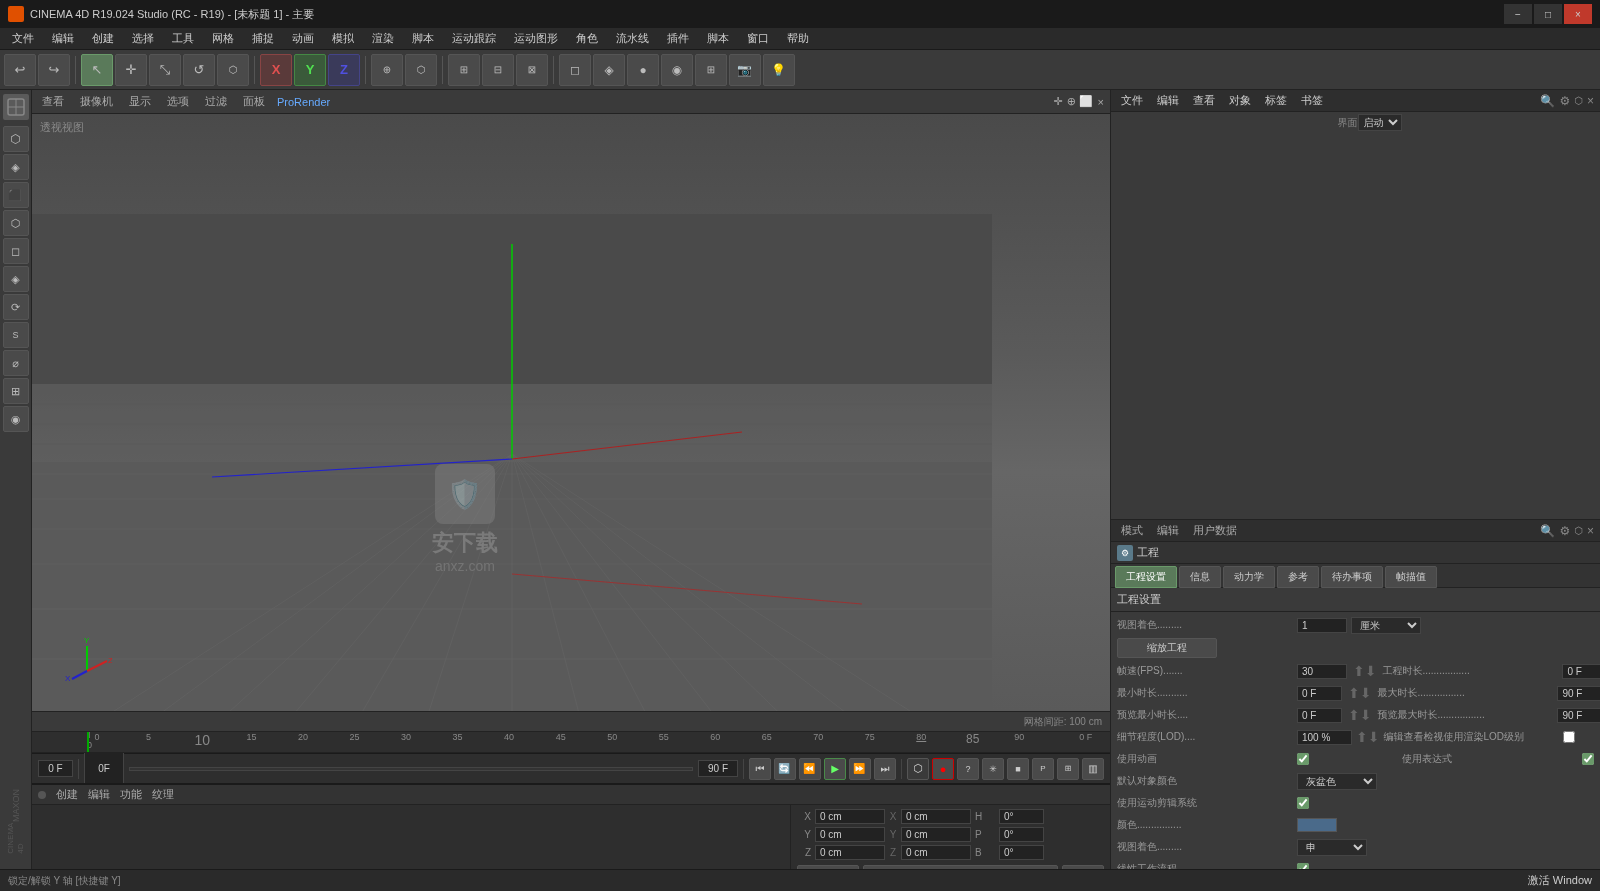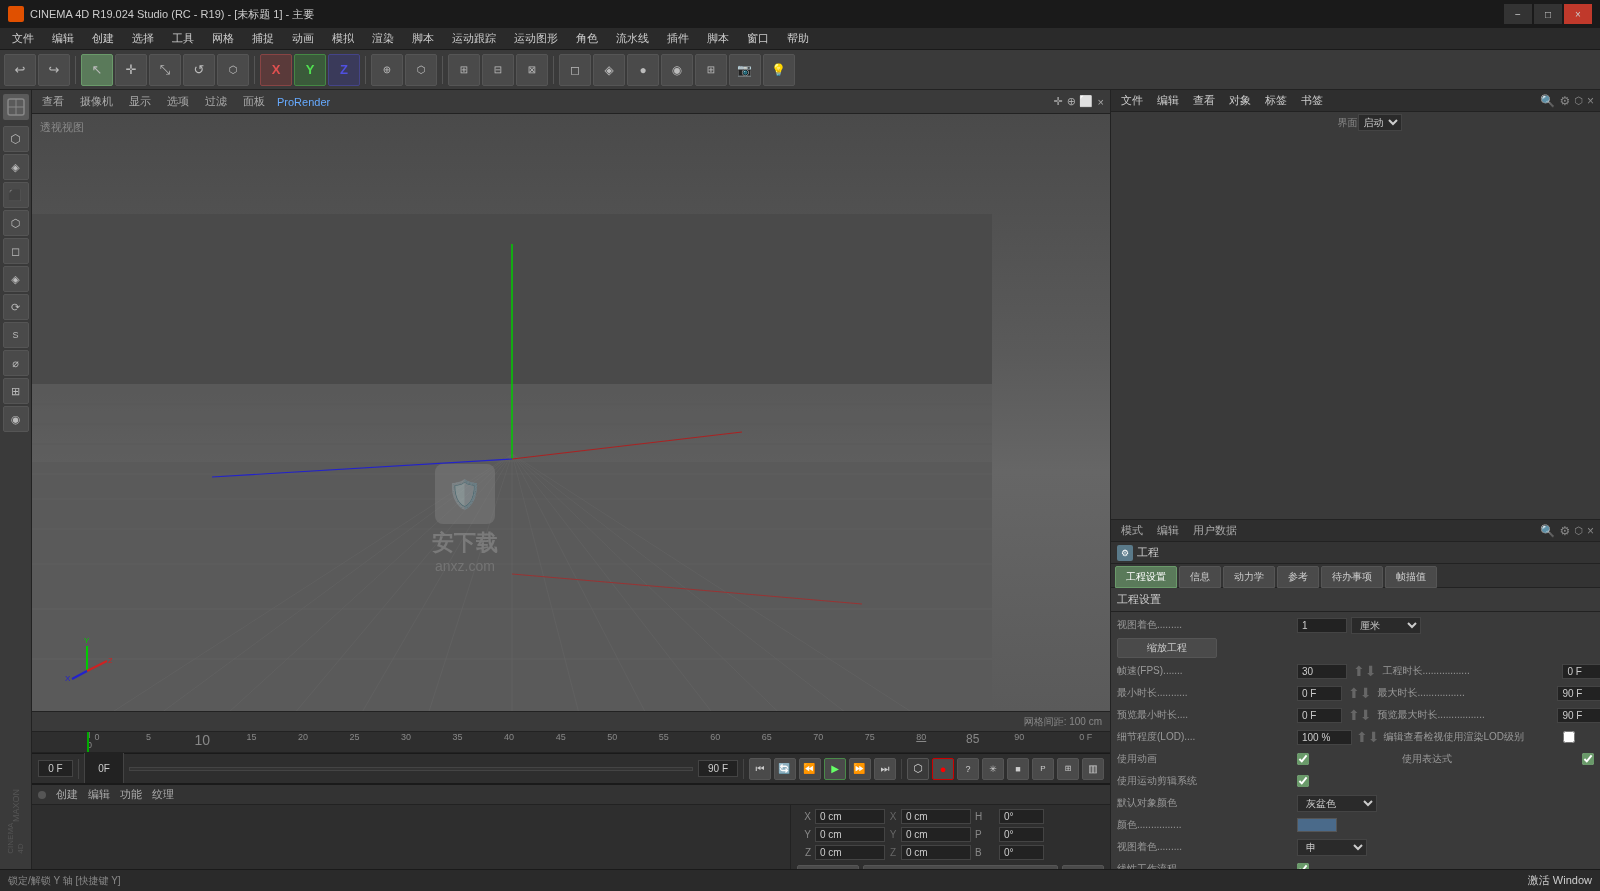--- a/index.html
+++ b/index.html
@@ -940,29 +940,29 @@
         <div class="props-row">
           <span class="props-label">使用动画</span>
           <input type="checkbox" class="props-checkbox" checked="" style="">
           <span style="flex:1;"></span>
           <span class="props-label">使用表达式</span>
           <input type="checkbox" class="props-checkbox" checked="" style="">
         </div>
 
 
         <div class="props-row">
-          <span class="props-label">使用运动剪辑系统</span>
-          <input type="checkbox" class="props-checkbox" checked="" style="">
-        </div>
-
-        <div class="props-row">
           <span class="props-label">默认对象颜色</span>
           <select class="props-dropdown" style="width:80px;">
             <option>灰盆色</option>
           </select>
+        </div>
+
+        <div class="props-row">
+          <span class="props-label">使用运动剪辑系统</span>
+          <input type="checkbox" class="props-checkbox" checked="" style="">
         </div>
 
         <div class="props-row">
           <span class="props-label">颜色................</span>
           <div class="color-swatch blue"></div>
         </div>
 
         <div class="props-row">
           <span class="props-label">视图着色.........</span>
           <select class="props-dropdown">

